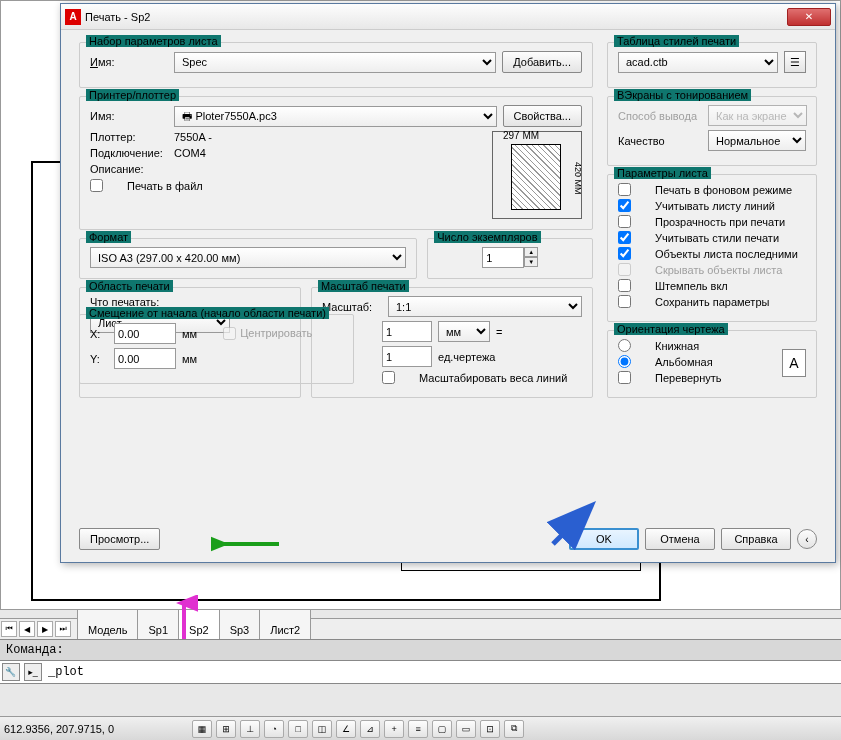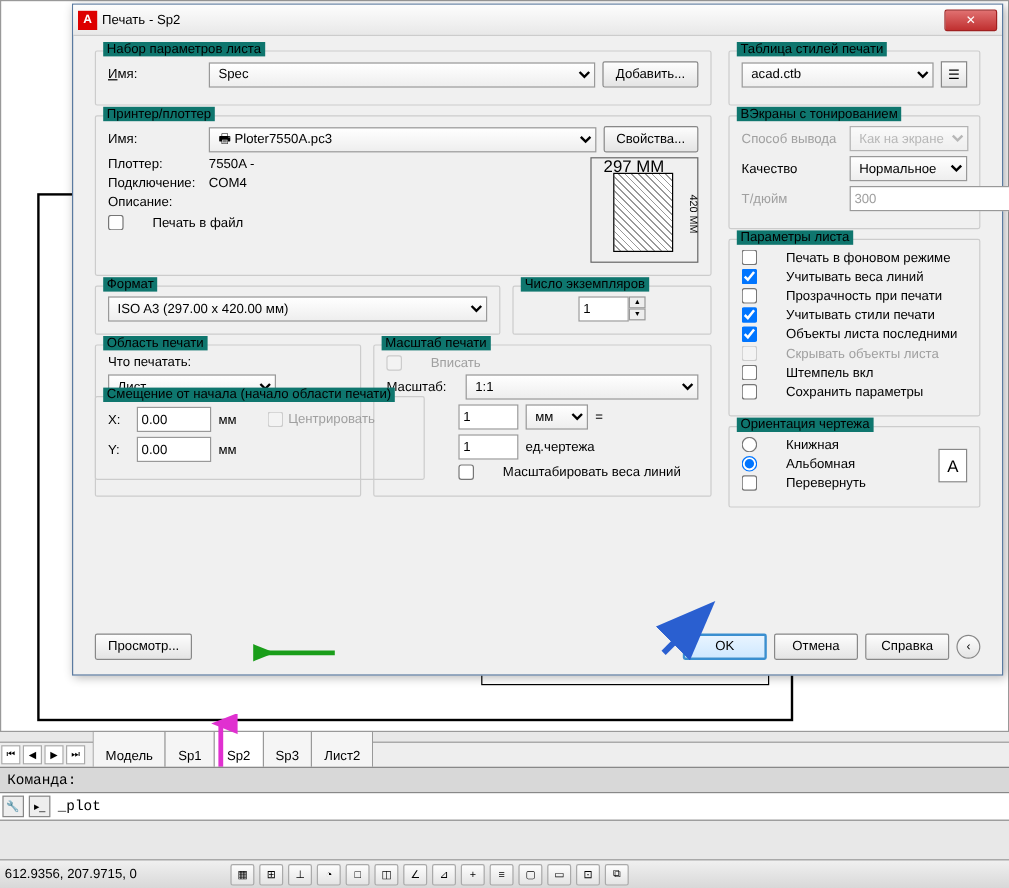--- a/index.html
+++ b/index.html
@@ -34,21 +34,21 @@
 
 input[type="checkbox"], input[type="radio"] { margin-right: 4px; vertical-align: middle; }
 .checkbox-row { display: flex; align-items: center; margin-bottom: 3px; gap: 20px; }
 .disabled { color: #a0a0a0; }
 
 .two-col { display: flex; gap: 10px; }
 .two-col > div { flex: 1; }
 
 .preview-box { width: 90px; height: 88px; border: 1px solid #666; margin-left: auto; position: relative; }
 .preview-sheet { position: absolute; left: 18px; top: 12px; width: 50px; height: 66px; border: 1px solid #000; background: repeating-linear-gradient(45deg,#fff,#fff 3px,#999 3px,#999 4px); }
-.preview-dim-top { position: absolute; top: -2px; left: 10px; font-size: 14px; }
+.preview-dim-top { position: absolute; top: -2px; left: 10px; font-size: 10px; }
 .preview-dim-right { position: absolute; right: -2px; top: 30px; font-size: 9px; writing-mode: vertical-rl; }
 
 .spinner { display: flex; }
 .spinner input { width: 42px; }
 .spinner .arrows { display: flex; flex-direction: column; }
 .spinner .arrows button { width: 14px; height: 10px; font-size: 6px; padding: 0; line-height: 6px; border: 1px solid #999; background: #eee; }
 
 .icon-btn { width: 22px; height: 22px; border: 1px solid #888; background: linear-gradient(#fdfdfd,#e4e4e4); display: inline-flex; align-items: center; justify-content: center; }
 .round-btn { width: 20px; height: 20px; border: 1px solid #888; border-radius: 50%; background: linear-gradient(#fdfdfd,#e4e4e4); display: inline-flex; align-items: center; justify-content: center; font-size: 10px; }
 
@@ -159,24 +159,20 @@
       </div>
 
       <div class="two-col">
         <div class="group">
           <span class="group-title">Область печати</span>
           <div style="margin-bottom:4px">Что печатать:</div>
           <select style="width:140px"><option>Лист</option></select>
         </div>
         <div class="group" style="flex:1.3">
           <span class="group-title">Масштаб печати</span>
-          <div class="checkbox-row disabled">
-              <input type="checkbox" disabled="" style="">
-              <span>Вписать</span>
-            </div>
           <div class="row">
               <span class="label-short">Масштаб:</span>
               <select style="flex:1"><option>1:1</option></select>
             </div>
           <div class="row" style="margin-left:60px">
               <input type="text" style="width: 50px;" value="1">
               <select style="width:52px"><option>мм</option></select>
               <span>=</span>
             </div>
           <div class="row" style="margin-left:60px">
@@ -219,35 +215,31 @@
       <div class="group">
         <span class="group-title">ВЭкраны с тонированием</span>
         <div class="row">
             <span class="label disabled" style="min-width:84px">Способ вывода</span>
             <select disabled="" class="disabled" style="flex:1"><option>Как на экране</option></select>
           </div>
         <div class="row">
             <span style="min-width:84px">Качество</span>
             <select style="flex:1"><option>Нормальное</option></select>
           </div>
-        <div class="row">
-            <span class="disabled" style="min-width:84px">Т/дюйм</span>
-            <input type="text" disabled="" class="disabled" style="flex: 1 1 0%;" value="300">
-          </div>
       </div>
 
       <div class="group">
         <span class="group-title">Параметры листа</span>
         <div class="checkbox-row">
             <input type="checkbox" style="">
             <span>Печать в фоновом режиме</span>
           </div>
         <div class="checkbox-row">
             <input type="checkbox" checked="" style="">
-            <span>Учитывать веса линий</span>
+            <span>Учитывать листу линий</span>
           </div>
         <div class="checkbox-row">
             <input type="checkbox" style="">
             <span>Прозрачность при печати</span>
           </div>
         <div class="checkbox-row">
             <input type="checkbox" checked="" style="">
             <span>Учитывать стили печати</span>
           </div>
         <div class="checkbox-row">

